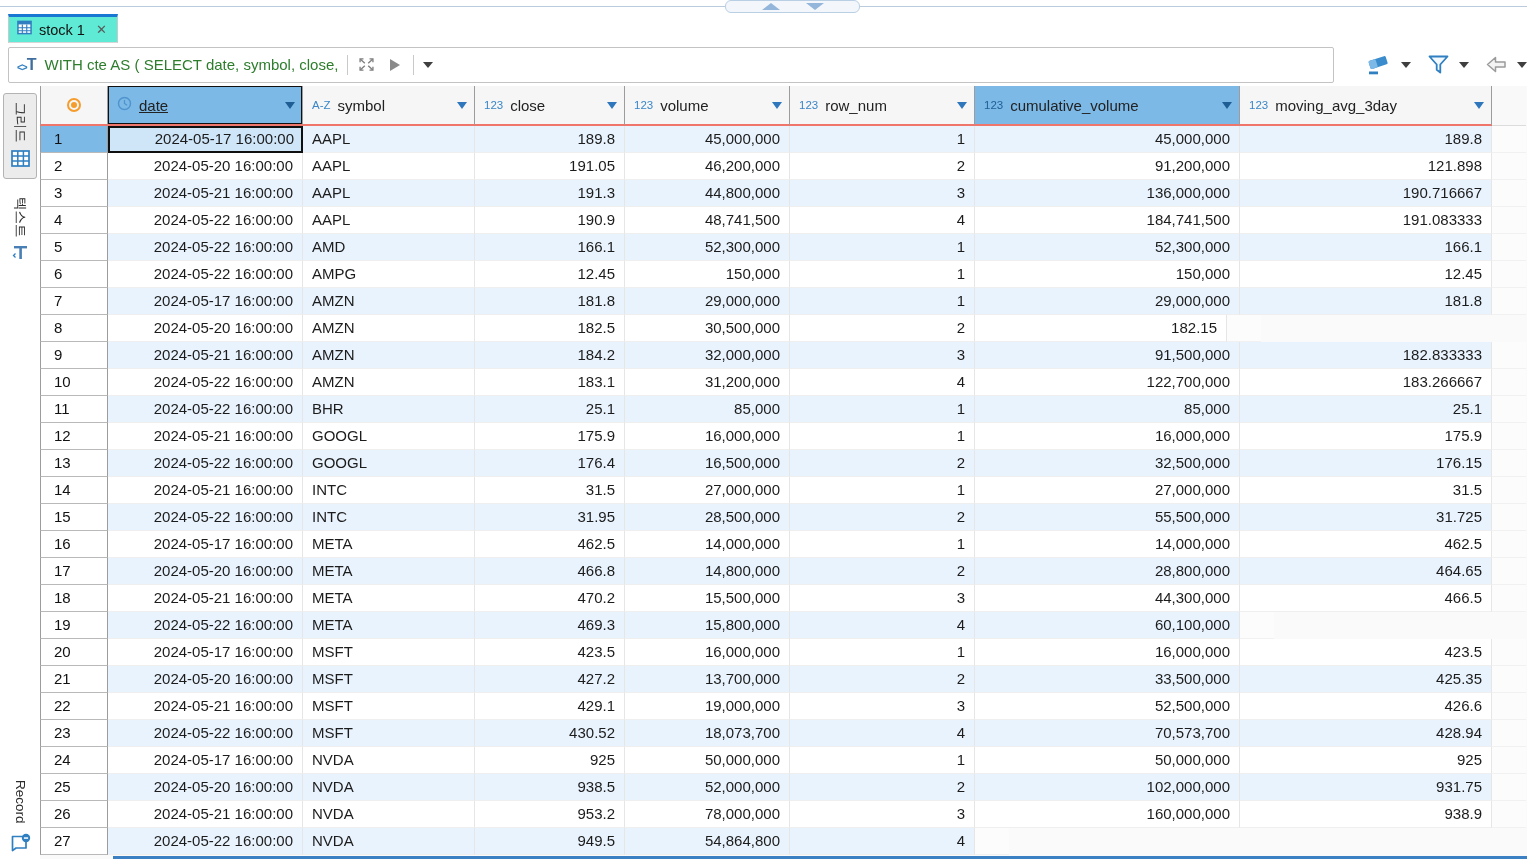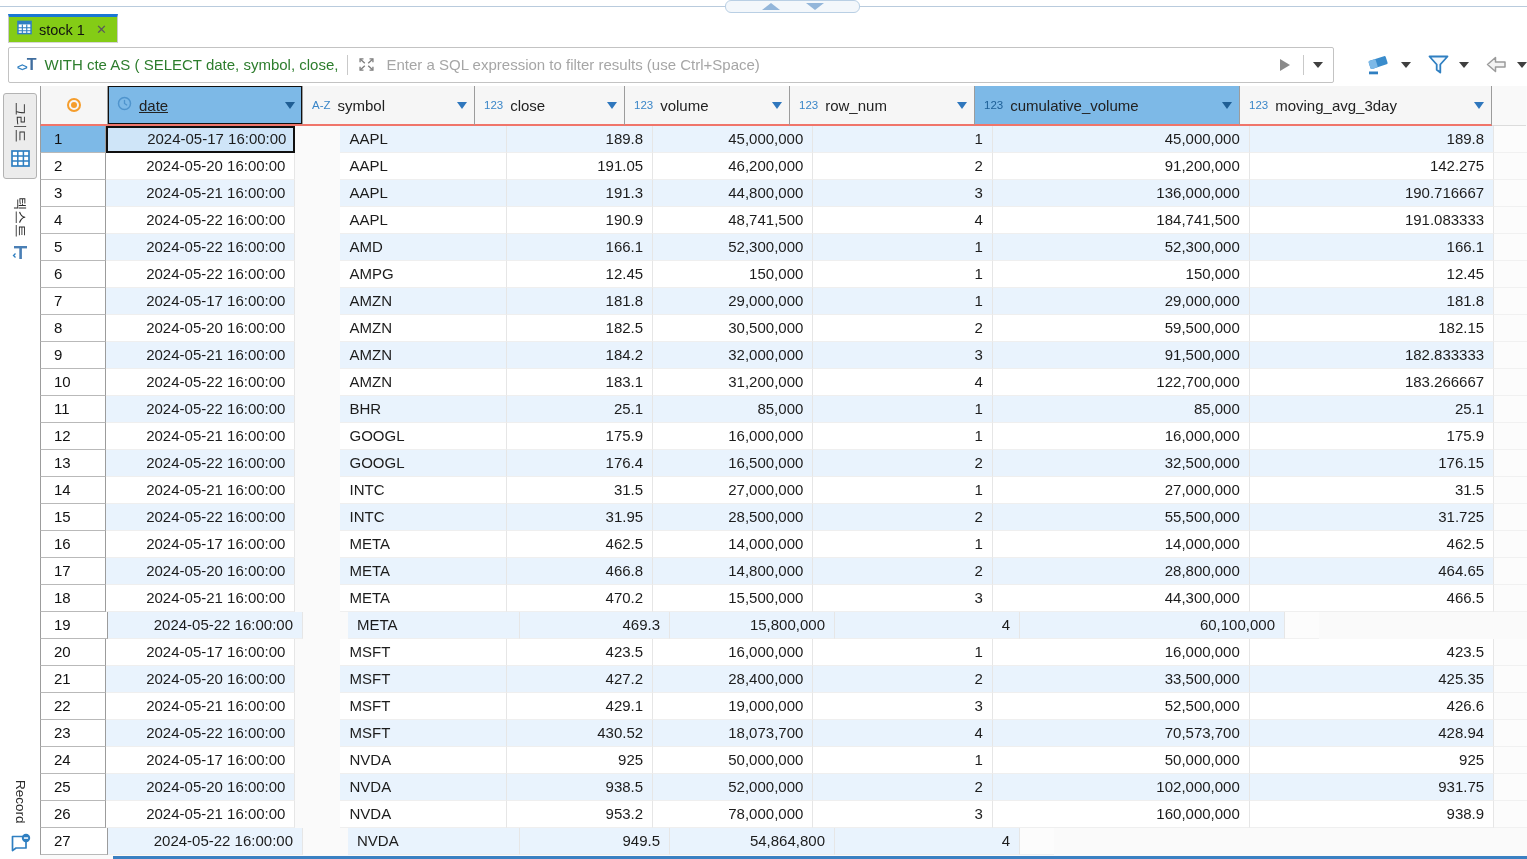--- a/index.html
+++ b/index.html
@@ -14,21 +14,21 @@
                   background:#f3f7fb; border:1px solid #b9cfe4; border-radius:6px;
                   display:flex; align-items:center; justify-content:center; gap:26px; }
   .tri-up { width:0; height:0; border-left:9px solid transparent; border-right:9px solid transparent;
             border-bottom:7px solid #93b6da; }
   .tri-down { width:0; height:0; border-left:9px solid transparent; border-right:9px solid transparent;
               border-top:7px solid #93b6da; }
 
   
   .tab-bar { height:30px; padding-left:8px; display:flex; align-items:flex-end; }
   .tab { height:29px; display:inline-flex; align-items:center; gap:7px; padding:0 10px 0 8px;
-         background:#84cc16; border-left:1px solid #c9c9c9; border-right:1px solid #c9c9c9;
+         background:#5eead4; border-left:1px solid #c9c9c9; border-right:1px solid #c9c9c9;
          border-bottom:1px solid #d6d6d6; border-top:3px solid #1977d4; }
   .tab-label { font-size:14.5px; color:#111; }
   .tab-close { font-size:13px; color:#5a5a5a; margin-left:4px; cursor:pointer; }
 
   
   .filter-bar { height:43px; display:flex; align-items:center; padding-left:8px; }
   .filter-box { width:1349px; height:36px; border:1px solid #c3c3c3; border-radius:2px;
                 background:#fff; display:flex; align-items:center; padding:0 10px 0 8px; }
   .sqlexp { display:inline-flex; align-items:flex-end; margin-right:8px; }
   .sqlexp .ang { font-size:10px; color:#2f7fc1; font-weight:700; letter-spacing:-1px; }
@@ -81,21 +81,21 @@
   
   .row { display:flex; height:27px; }
   .rn-cell { width:68px; background:#fff; border-left:1px solid #9c9c9c;
              border-right:1px solid #9c9c9c; border-bottom:1px solid #b9b9b9;
              font-size:15px; line-height:25px; padding-left:13px; color:#111; }
   .rn-cell.sel { background:var(--selhdr,#7db9e7); }
   .cell { font-size:15px; line-height:26px; padding:0 9px; white-space:nowrap; overflow:hidden;
           border-right:1px solid #e6e6e6; border-bottom:1px solid #efefef; background:#fff; }
   .row.stripe .cell { background:var(--stripe,#e9f3fd); }
   .cell.align-right { text-align:right; }
-  .cell.align-left { text-align:left;margin-left:45px; }
+  .cell.align-left { text-align:left; }
   .cell.sel-cell { background:var(--selcell,#cfe5f8) !important; border:2px solid #101010;
                    line-height:22px; padding:0 7px; }
   .gutter { width:34px; background:#fcfcfc; border-bottom:1px solid #f1f1f1; }
 
   .bottom-bar { position:absolute; left:113px; right:0; bottom:0; height:3px; background:#3a80c2; }
 </style>
 </head>
 <body>
 
 <div class="top-strip">
@@ -133,21 +133,20 @@
         <path d="M8.2 7.6L3.6 3.4"></path>
           <path d="M3.2 6.6V3h3.6"></path>
         <path d="M11.8 7.6l4.6-4.2"></path>
           <path d="M13.2 3h3.6v3.6"></path>
         <path d="M8.2 10.4l-4.6 4.2"></path>
           <path d="M3.2 11.4V15h3.6"></path>
         <path d="M11.8 10.4l4.6 4.2"></path>
           <path d="M13.2 15h3.6v-3.6"></path>
       </svg>
     </span>
-    <span class="placeholder">Enter a SQL expression to filter results (use Ctrl+Space)</span>
     <span class="play"></span>
     <span class="vsep"></span>
     <span class="caret"></span>
   </div>
   <div class="ftools">
     <span class="tool">
       <svg width="26" height="22" viewBox="0 0 26 22">
         <g transform="rotate(-18 13 8)">
           <rect x="3" y="4" width="18" height="8.5" rx="1.5" fill="#3a8ccc"></rect>
           <rect x="3" y="4" width="7.5" height="8.5" rx="1.5" fill="#7db9e7"></rect>
@@ -264,21 +263,21 @@
           <div class="gutter"></div>
         </div>
         <div class="row">
           <div class="rn-cell">2</div>
           <div class="cell align-right" style="width: 195px;">2024-05-20 16:00:00</div>
           <div class="cell align-left" style="width: 172px;">AAPL</div>
           <div class="cell align-right" style="width: 150px;">191.05</div>
           <div class="cell align-right" style="width: 165px;">46,200,000</div>
           <div class="cell align-right" style="width: 185px;">2</div>
           <div class="cell align-right" style="width: 265px;">91,200,000</div>
-          <div class="cell align-right" style="width: 252px;">142.275</div>
+          <div class="cell align-right" style="width: 252px;">121.898</div>
           <div class="gutter"></div>
         </div>
         <div class="row stripe">
           <div class="rn-cell">3</div>
           <div class="cell align-right" style="width: 195px;">2024-05-21 16:00:00</div>
           <div class="cell align-left" style="width: 172px;">AAPL</div>
           <div class="cell align-right" style="width: 150px;">191.3</div>
           <div class="cell align-right" style="width: 165px;">44,800,000</div>
           <div class="cell align-right" style="width: 185px;">3</div>
           <div class="cell align-right" style="width: 265px;">136,000,000</div>
@@ -329,21 +328,20 @@
           <div class="cell align-right" style="width: 252px;">181.8</div>
           <div class="gutter"></div>
         </div>
         <div class="row">
           <div class="rn-cell">8</div>
           <div class="cell align-right" style="width: 195px;">2024-05-20 16:00:00</div>
           <div class="cell align-left" style="width: 172px;">AMZN</div>
           <div class="cell align-right" style="width: 150px;">182.5</div>
           <div class="cell align-right" style="width: 165px;">30,500,000</div>
           <div class="cell align-right" style="width: 185px;">2</div>
-          <div class="cell align-right" style="width: 265px;">59,500,000</div>
           <div class="cell align-right" style="width: 252px;">182.15</div>
           <div class="gutter"></div>
         </div>
         <div class="row stripe">
           <div class="rn-cell">9</div>
           <div class="cell align-right" style="width: 195px;">2024-05-21 16:00:00</div>
           <div class="cell align-left" style="width: 172px;">AMZN</div>
           <div class="cell align-right" style="width: 150px;">184.2</div>
           <div class="cell align-right" style="width: 165px;">32,000,000</div>
           <div class="cell align-right" style="width: 185px;">3</div>
@@ -469,21 +467,21 @@
           <div class="cell align-right" style="width: 185px;">1</div>
           <div class="cell align-right" style="width: 265px;">16,000,000</div>
           <div class="cell align-right" style="width: 252px;">423.5</div>
           <div class="gutter"></div>
         </div>
         <div class="row stripe">
           <div class="rn-cell">21</div>
           <div class="cell align-right" style="width: 195px;">2024-05-20 16:00:00</div>
           <div class="cell align-left" style="width: 172px;">MSFT</div>
           <div class="cell align-right" style="width: 150px;">427.2</div>
-          <div class="cell align-right" style="width: 165px;">28,400,000</div>
+          <div class="cell align-right" style="width: 165px;">13,700,000</div>
           <div class="cell align-right" style="width: 185px;">2</div>
           <div class="cell align-right" style="width: 265px;">33,500,000</div>
           <div class="cell align-right" style="width: 252px;">425.35</div>
           <div class="gutter"></div>
         </div>
         <div class="row">
           <div class="rn-cell">22</div>
           <div class="cell align-right" style="width: 195px;">2024-05-21 16:00:00</div>
           <div class="cell align-left" style="width: 172px;">MSFT</div>
           <div class="cell align-right" style="width: 150px;">429.1</div>

